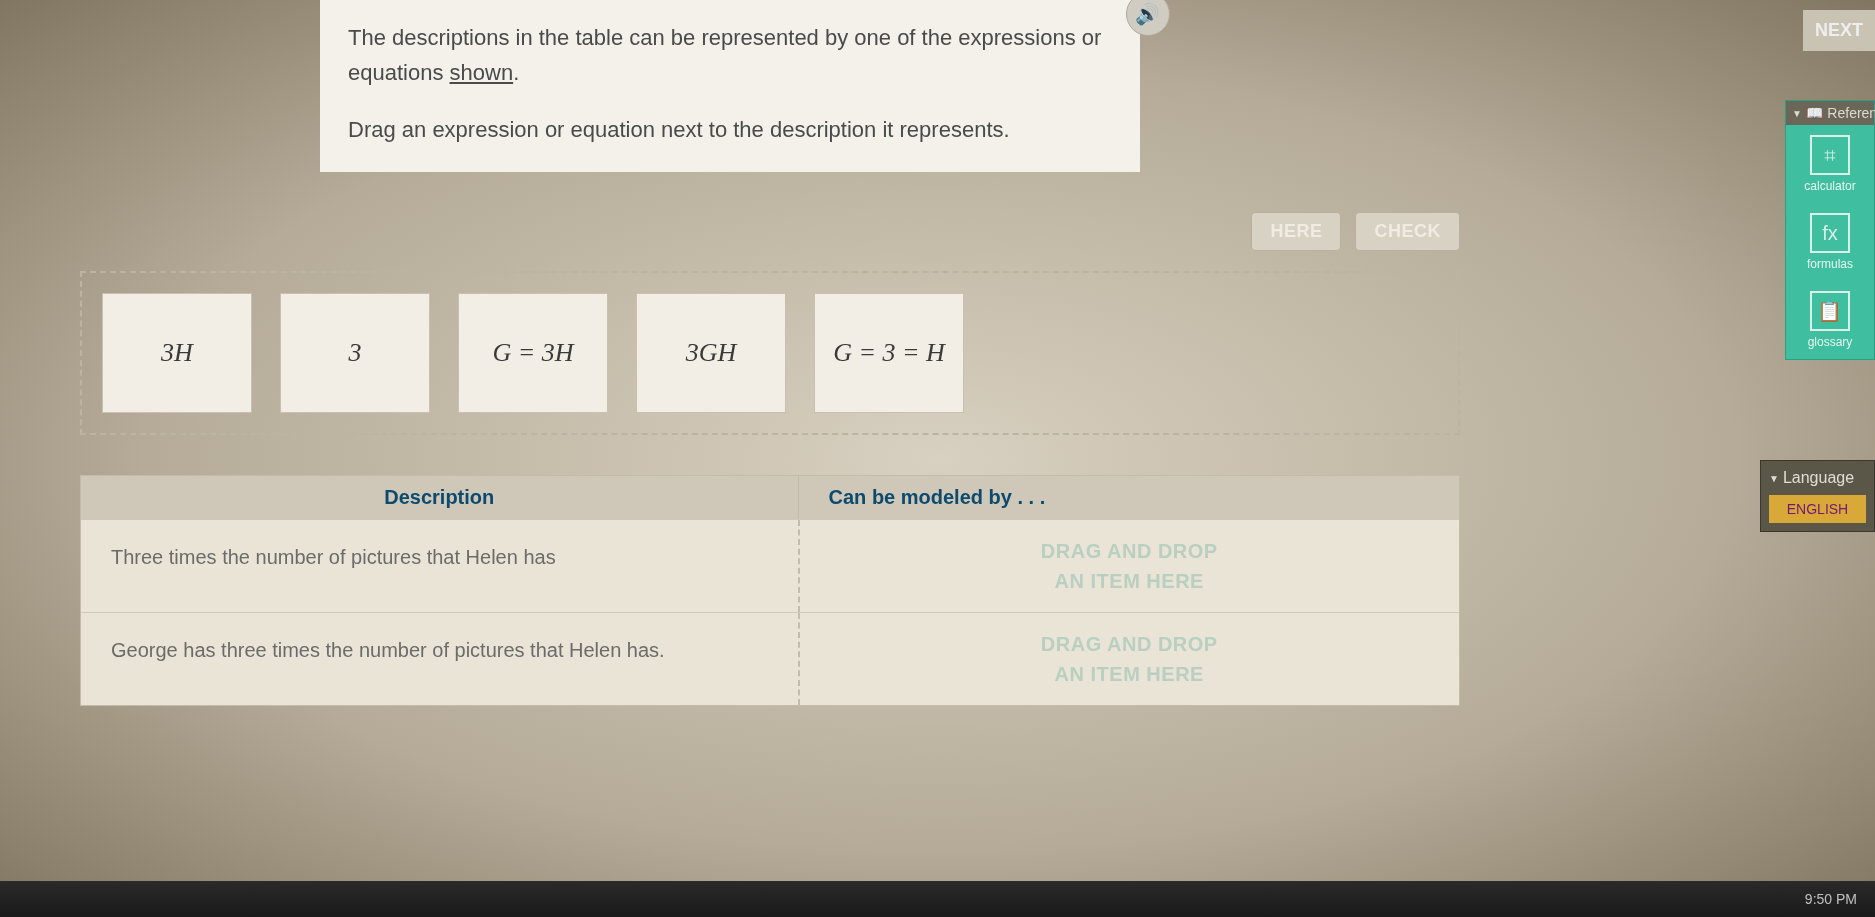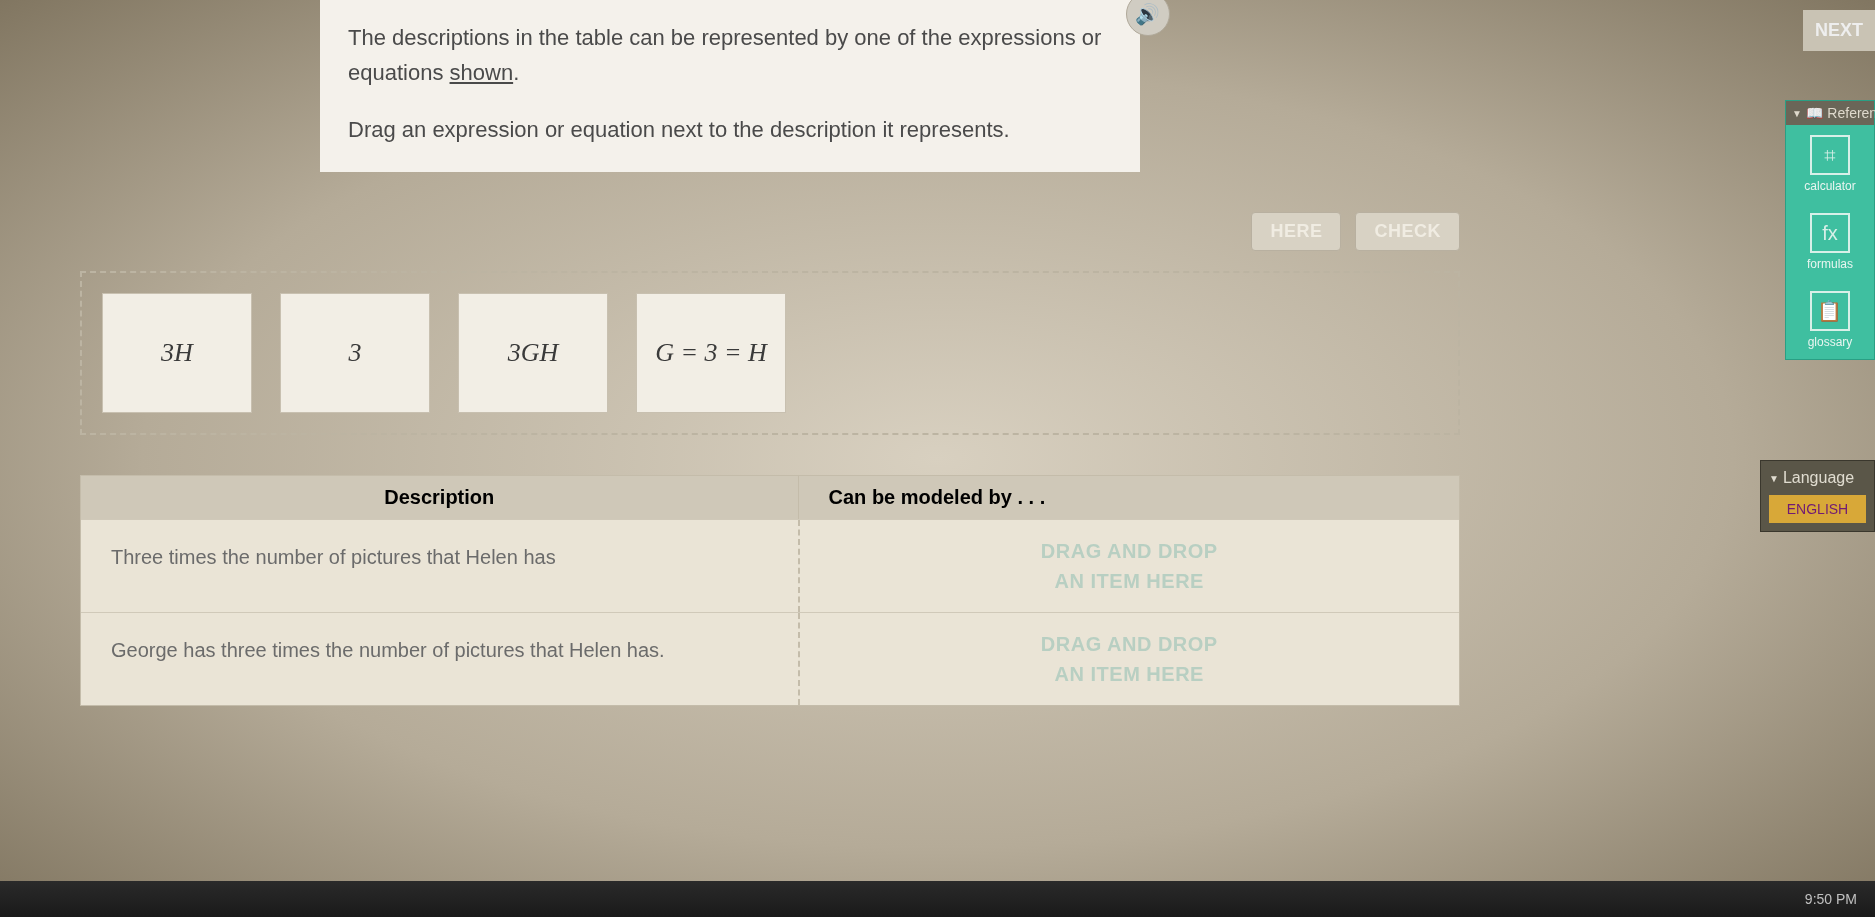--- a/index.html
+++ b/index.html
@@ -77,21 +77,21 @@
   .table-wrap {
     margin-top: 40px;
     width: 100%;
     border: 1px solid #c4bcaa;
     background: #eae4d6;
   }
   .thead {
     display:flex;
     background: #cfc8b8;
     font-weight: bold;
-    color: #000000;
+    color: #0c4a6e;
     font-size: 20px;
   }
   .th1 { width: 52%; padding: 10px 0; text-align: center; }
   .th2 { width: 48%; padding: 10px 0 10px 30px; text-align: left; border-left:1px solid #c4bcaa;}
   .trow { display:flex; border-top:1px solid #d0c9b9; }
   .td-desc {
     width: 52%; padding: 26px 30px;
     color: #6b6b6b; font-size: 20px;
   }
   .td-drop {
@@ -183,20 +183,21 @@
   </div>
 
   <div class="action-row">
     <button class="action-btn">HERE</button>
     <button class="action-btn">CHECK</button>
   </div>
 
   <div class="tile-tray">
     <div class="tile">3H</div>
     <div class="tile">3</div>
+    <div class="tile">G = 3H</div>
     <div class="tile">3GH</div>
     <div class="tile">G = 3 = H</div>
   </div>
 
   <div class="table-wrap">
     <div class="thead">
       <div class="th1">Description</div>
       <div class="th2">Can be modeled by . . .</div>
     </div>
     <div class="trow">

